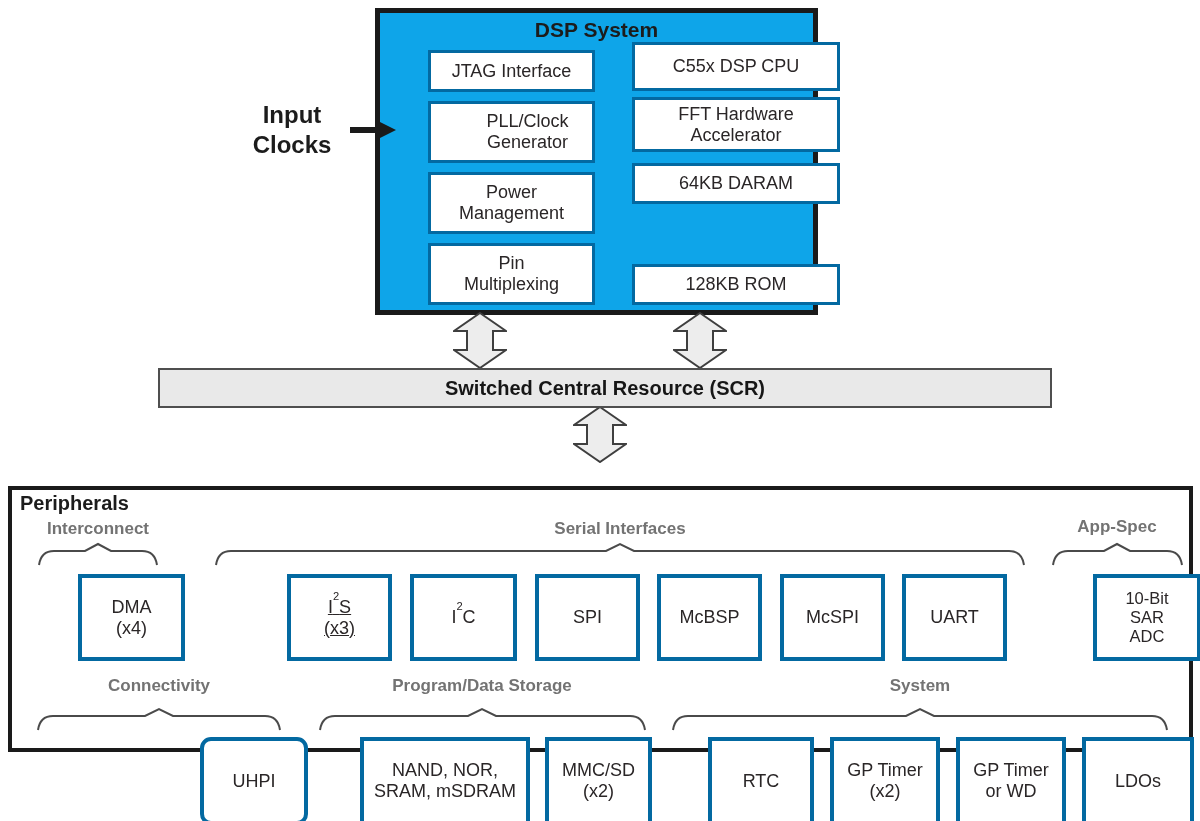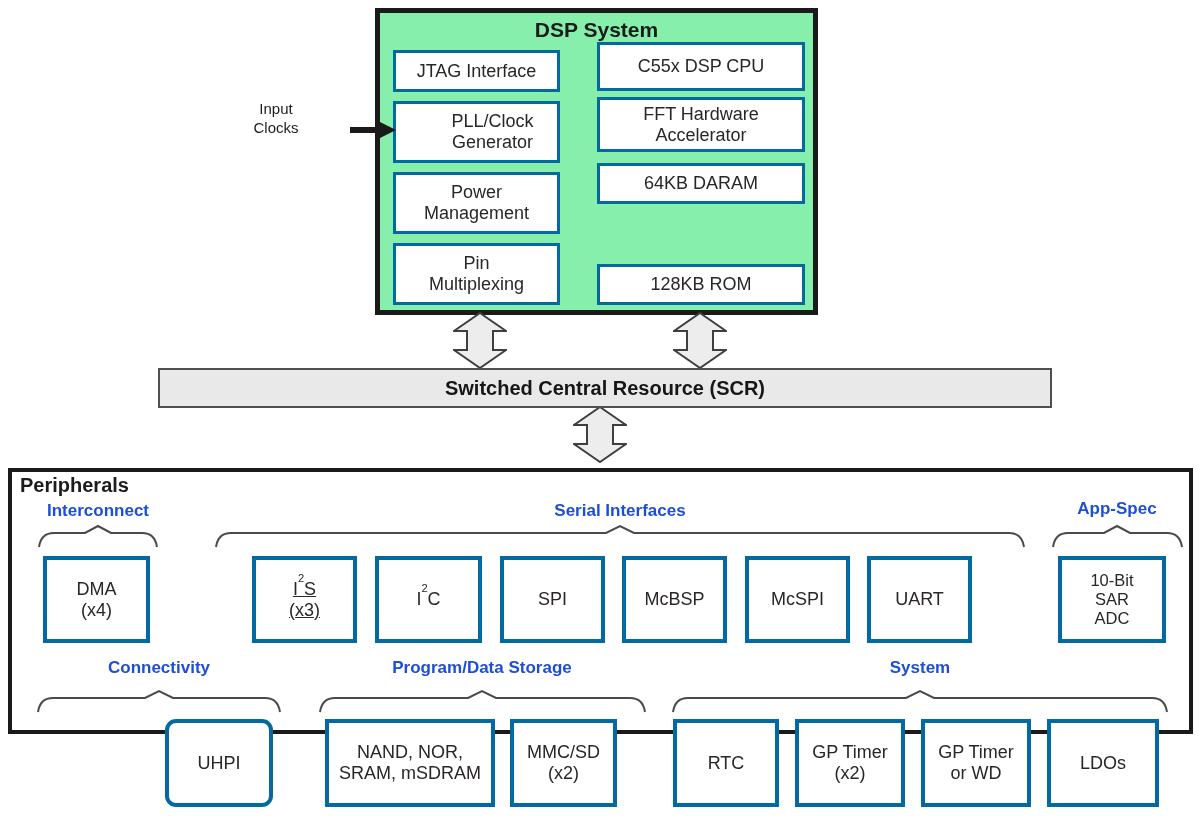--- a/index.html
+++ b/index.html
@@ -2,49 +2,49 @@
 <html><head>
 <meta charset="utf-8">
 <style>
   html,body{margin:0;padding:0;background:#fff;}
   .canvas{position:relative;width:1200px;height:821px;background:#fff;
           font-family:"Liberation Sans","DejaVu Sans",sans-serif;color:#2a2627;overflow:hidden;}
   .abs{position:absolute;}
 
   
   .dsp-box{position:absolute;left:375px;top:8px;width:443px;height:307px;
-           border:5px solid #1a1a1a;background:#86efac;box-sizing:border-box;}
-  .periph-box{position:absolute;left:8px;top:468px;width:1185px;height:266px;
+           border:5px solid #1a1a1a;background:#0ea5e9;box-sizing:border-box;}
+  .periph-box{position:absolute;left:8px;top:486px;width:1185px;height:266px;
               border:4px solid #1a1a1a;background:#fff;box-sizing:border-box;}
 
   .section-title{font-weight:bold;font-size:21px;color:#1c1c1c;text-align:center;}
   .periph-title{position:absolute;left:8px;top:2px;font-weight:bold;font-size:20px;color:#1c1c1c;}
 
   
   .blk{position:absolute;background:#fff;border:4px solid #0369a1;box-sizing:border-box;
        display:flex;flex-direction:column;align-items:center;justify-content:center;
-       text-align:center;font-size:18px;line-height:1.16;color:#2a2627;}
+       text-align:center;font-size:18px;line-height:1.16;color:#2a2627;margin-left:35px;}
   .dsp-blk{border-width:3px;}
   .t{white-space:pre-line;display:block;}
   .small-t{font-size:16.5px;}
   .usb-t{font-size:17px;}
   sup{font-size:0.62em;position:relative;top:-0.5em;line-height:0;}
 
   
-  .grp-label{position:absolute;font-weight:bold;font-size:17px;color:#1d4ed8;text-align:center;}
+  .grp-label{position:absolute;font-weight:bold;font-size:17px;color:#737373;text-align:center;}
 
   
   .scr-bar{position:absolute;left:158px;top:368px;width:894px;height:40px;
            background:#e9e9e9;border:2px solid #4f4f4f;box-sizing:border-box;
            display:flex;align-items:center;justify-content:center;
            font-weight:bold;font-size:20px;color:#161616;}
 
   
-  .input-clocks{position:absolute;left:220px;top:100px;width:112px;
-                font-weight:normal;font-size:15px;line-height:1.25;text-align:center;color:#1c1c1c;}
+  .input-clocks{position:absolute;left:236px;top:100px;width:112px;
+                font-weight:bold;font-size:24px;line-height:1.25;text-align:center;color:#1c1c1c;}
   svg{display:block;}
 </style>
 </head>
 <body>
 
 <div class="canvas">
 
   <div class="dsp-box">
     <div class="section-title" style="margin-top:5px;">DSP System</div>
 

